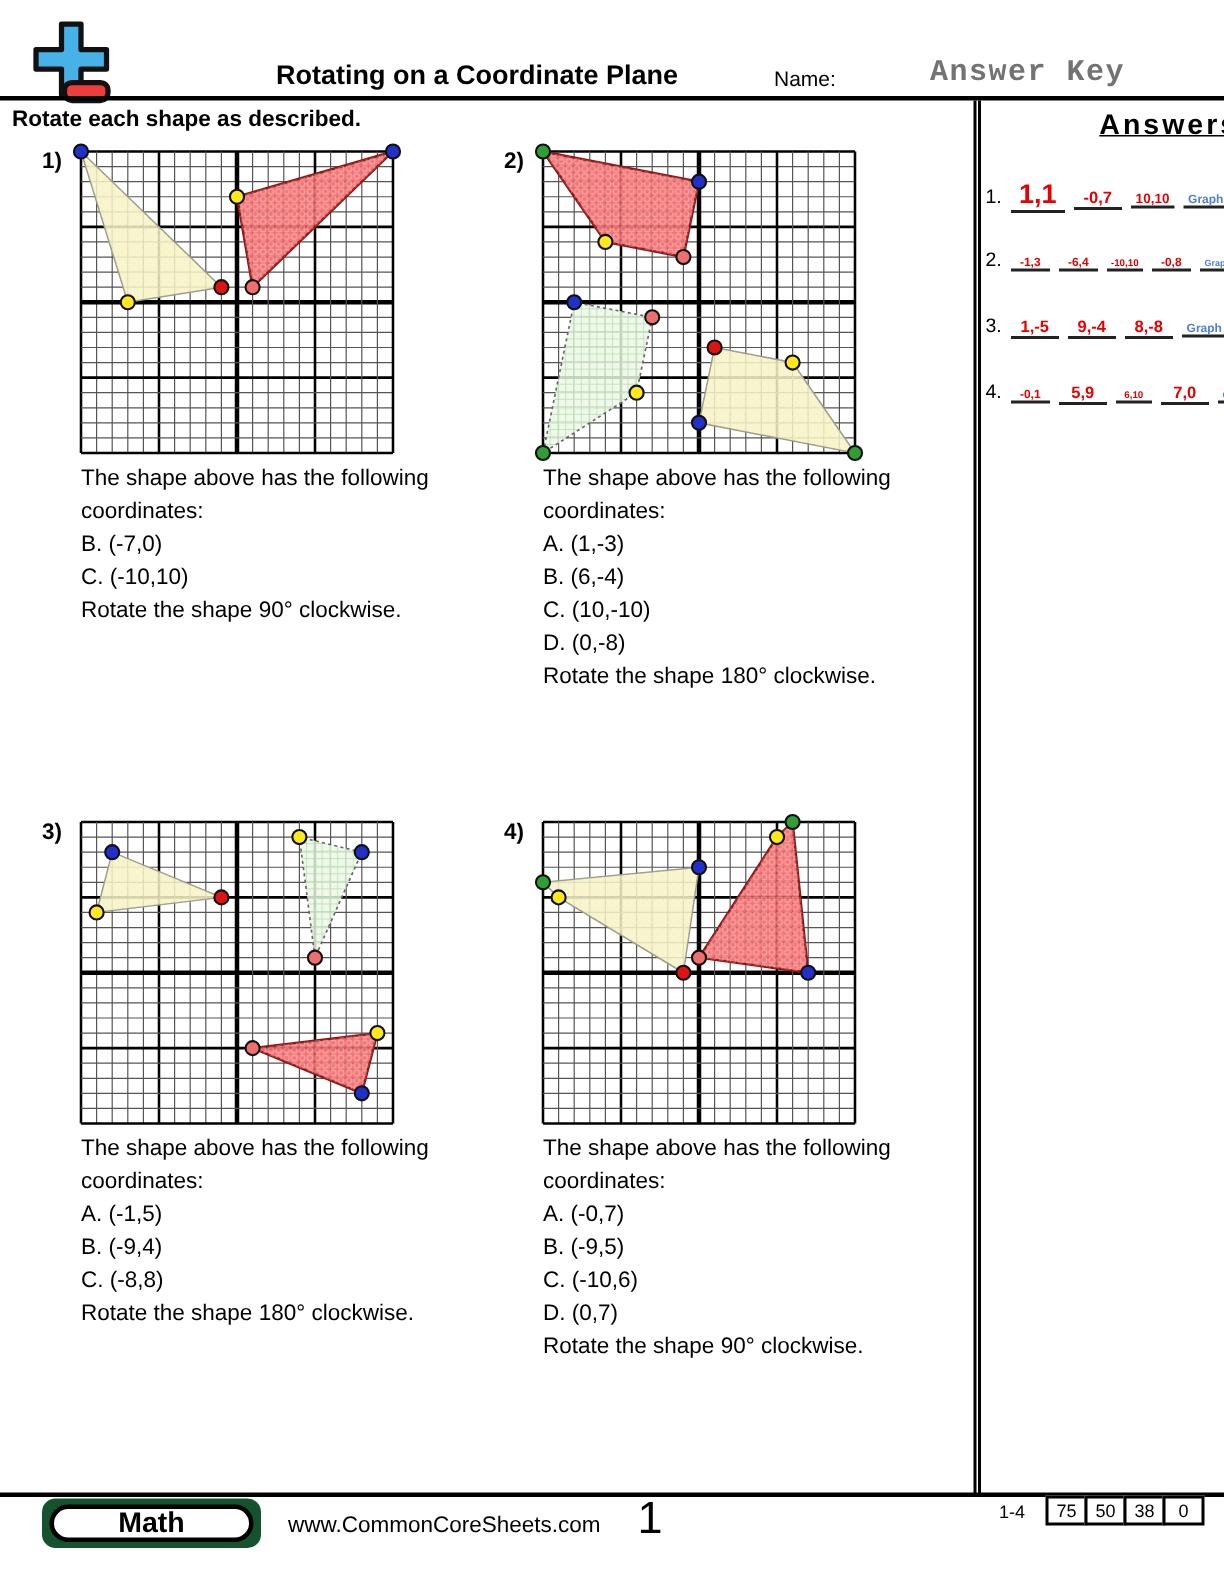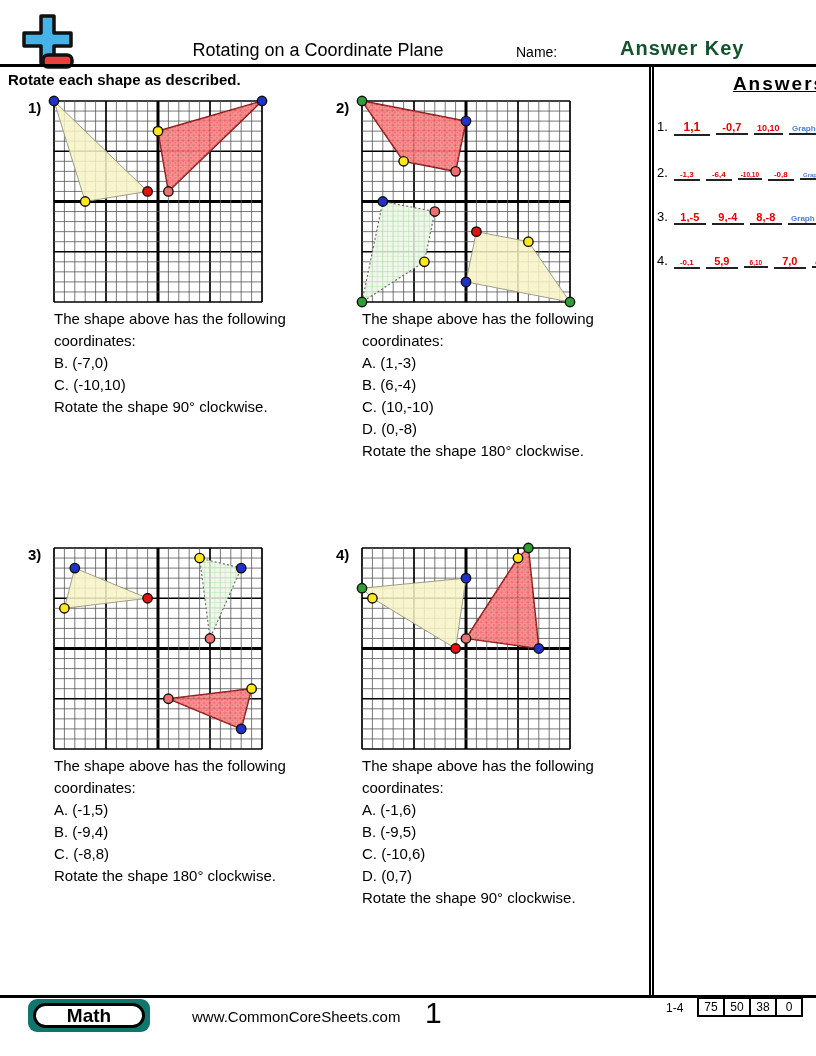--- a/index.html
+++ b/index.html
@@ -1,53 +1,53 @@
 <!DOCTYPE html>
 <html><head>
 <meta charset="utf-8">
 <style>
   html,body{margin:0;padding:0;background:#e8e8e8;}
   .page{position:relative;width:816px;height:1056px;background:#ffffff;margin:0 auto;
         font-family:"Liberation Sans",sans-serif;color:#000;overflow:hidden;}
 
   
   .logo{position:absolute;left:16px;top:10px;}
-  .title{position:absolute;left:140px;top:40px;width:356px;text-align:center;font-size:18px;}
+  .title{position:absolute;left:140px;top:40px;width:356px;text-align:center;font-size:18px;font-weight:bold;}
   .name-label{position:absolute;left:516px;top:44px;font-size:14px;}
   .answer-key{position:absolute;left:620px;top:37px;font-size:20px;font-weight:bold;letter-spacing:1px;}
   .header-rule{position:absolute;left:0;top:64px;width:816px;height:3px;background:#000;}
   .directions{position:absolute;left:8px;top:71px;font-size:15px;font-weight:bold;}
 
   
   .divider{position:absolute;left:649px;top:67px;height:929px;width:5px;box-sizing:border-box;
            border-left:2px solid #000;border-right:2px solid #000;}
   .answers-panel{position:absolute;left:655px;top:71px;width:161px;height:920px;padding-left:44px;}
   .answers-title{text-align:center;font-size:19px;font-weight:bold;letter-spacing:2px;
                  text-decoration:underline;margin-top:2px;}
   .arow{position:absolute;left:2px;display:flex;align-items:baseline;gap:6px;}
   .anum{font-size:13px;}
   .aval{display:inline-block;text-align:center;border-bottom:2px solid #222;font-weight:bold;padding:0 1px;}
-  .aval.lg{font-size:12px;min-width:34px;}
+  .aval.lg{font-size:18px;min-width:34px;}
   .aval.md{font-size:11px;min-width:30px;}
   .aval.sm{font-size:9px;min-width:27px;}
   .aval.xs{font-size:8px;min-width:24px;}
   .aval.xxs{font-size:6.5px;min-width:22px;}
   .agraph{display:inline-block;text-align:center;border-bottom:2px solid #222;font-weight:bold;cursor:pointer;}
   .agraph.g-sm{font-size:8px;min-width:30px;}
   .agraph.g-xs{font-size:6px;min-width:24px;}
 
   
   .problem{position:absolute;width:312px;height:450px;}
   .plabel{position:absolute;left:0;top:5px;font-size:15px;font-weight:bold;}
   svg.grid{position:absolute;left:20px;top:1px;}
   .ptext{position:absolute;left:26px;top:214px;width:292px;font-size:15px;line-height:22px;}
 
   
   .footer-rule{position:absolute;left:0;top:995px;width:816px;height:3px;background:#000;}
-  .brand-badge{position:absolute;left:28px;top:999px;width:122px;height:33px;background:#0f766e;border-radius:9px;}
+  .brand-badge{position:absolute;left:28px;top:999px;width:146px;height:33px;background:#14532d;border-radius:9px;}
   .brand-pill{position:absolute;left:5px;top:4px;right:5px;bottom:4px;background:#fff;border:3px solid #000;
               border-radius:15px;display:flex;align-items:center;justify-content:center;
               font-size:19px;font-weight:bold;}
   .site-url{position:absolute;left:192px;top:1008px;font-size:15px;}
   .page-number{position:absolute;left:425px;top:996px;font-size:30px;font-weight:300;}
   .score-range{position:absolute;left:666px;top:1001px;font-size:12px;}
   .score-boxes{position:absolute;left:697px;top:997px;display:flex;}
   .score-box{width:24px;height:16px;border:2px solid #000;background:#fff;display:flex;
              align-items:center;justify-content:center;font-size:12px;}
   .score-box + .score-box{margin-left:-2px;}
@@ -56,21 +56,21 @@
 <body>
 
 <div class="page">
 
   <svg class="logo" width="62" height="60" viewBox="0 0 62 60">
     <path d="M25 6h13v17h17v13h-17v17h-13v-17H8V23h17z" fill="#47b2e8" stroke="#111" stroke-width="3.5" stroke-linejoin="round"></path>
     <rect x="27" y="45" width="29" height="12" rx="5" fill="#ef3d3d" stroke="#111" stroke-width="3.5"></rect>
   </svg>
   <div class="title">Rotating on a Coordinate Plane</div>
   <div class="name-label">Name:</div>
-  <div class="answer-key" style="color:#14532d;">Answer Key</div>
+  <div class="answer-key" style="color:#737373;font-family:Liberation Mono, monospace;">Answer Key</div>
   <div class="header-rule"></div>
   <div class="directions">Rotate each shape as described.</div>
 
   <div class="divider"></div>
   <div class="answers-panel">
     <div class="answers-title">Answers</div>
     <div id="answers-list">
         <div class="arow" style="top: 48px;">
           <span class="anum">1.</span>
           <span class="aval lg" style="color: rgb(230, 0, 0);">1,1</span>
@@ -404,21 +404,21 @@
         <circle cx="6" cy="46.2" r="4.7" fill="#2f9e35" stroke="#101010" stroke-width="1.4"></circle>
         <circle cx="110" cy="36.150000000000006" r="4.7" fill="#2030c8" stroke="#101010" stroke-width="1.4"></circle>
         <circle cx="110" cy="96.45" r="4.7" fill="#ef6f6f" stroke="#101010" stroke-width="1.4"></circle>
         <circle cx="162" cy="16.05" r="4.7" fill="#ffe81c" stroke="#101010" stroke-width="1.4"></circle>
         <circle cx="172.4" cy="6" r="4.7" fill="#2f9e35" stroke="#101010" stroke-width="1.4"></circle>
         <circle cx="182.8" cy="106.5" r="4.7" fill="#2030c8" stroke="#101010" stroke-width="1.4"></circle>
       </svg>
     <div class="ptext">
         <div>The shape above has the following</div>
         <div>coordinates:</div>
-        <div>A. (-1,6)</div>
+        <div>A. (-0,7)</div>
         <div>B. (-9,5)</div>
         <div>C. (-10,6)</div>
         <div>D. (0,7)</div>
         <div>Rotate the shape 90° clockwise.</div>
       </div>
   </section>
 
   <div class="footer-rule"></div>
   <div class="brand-badge">
     <div class="brand-pill">Math</div>

